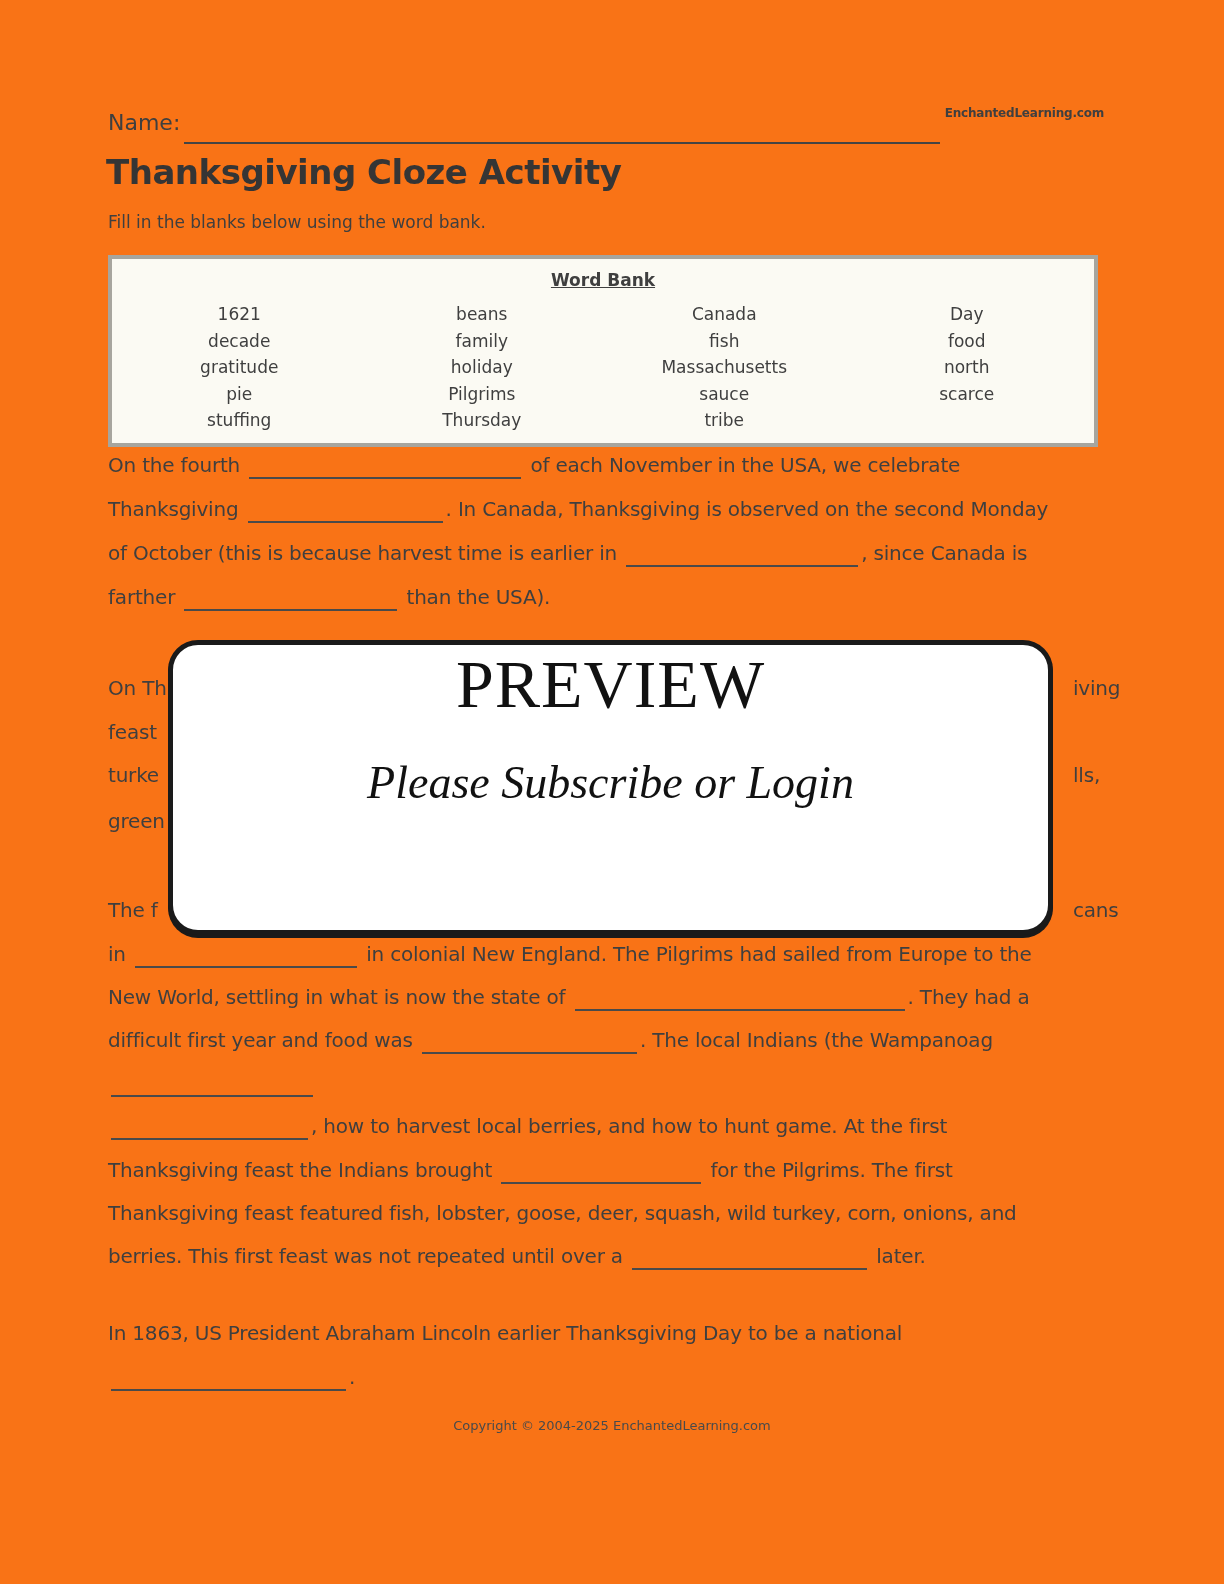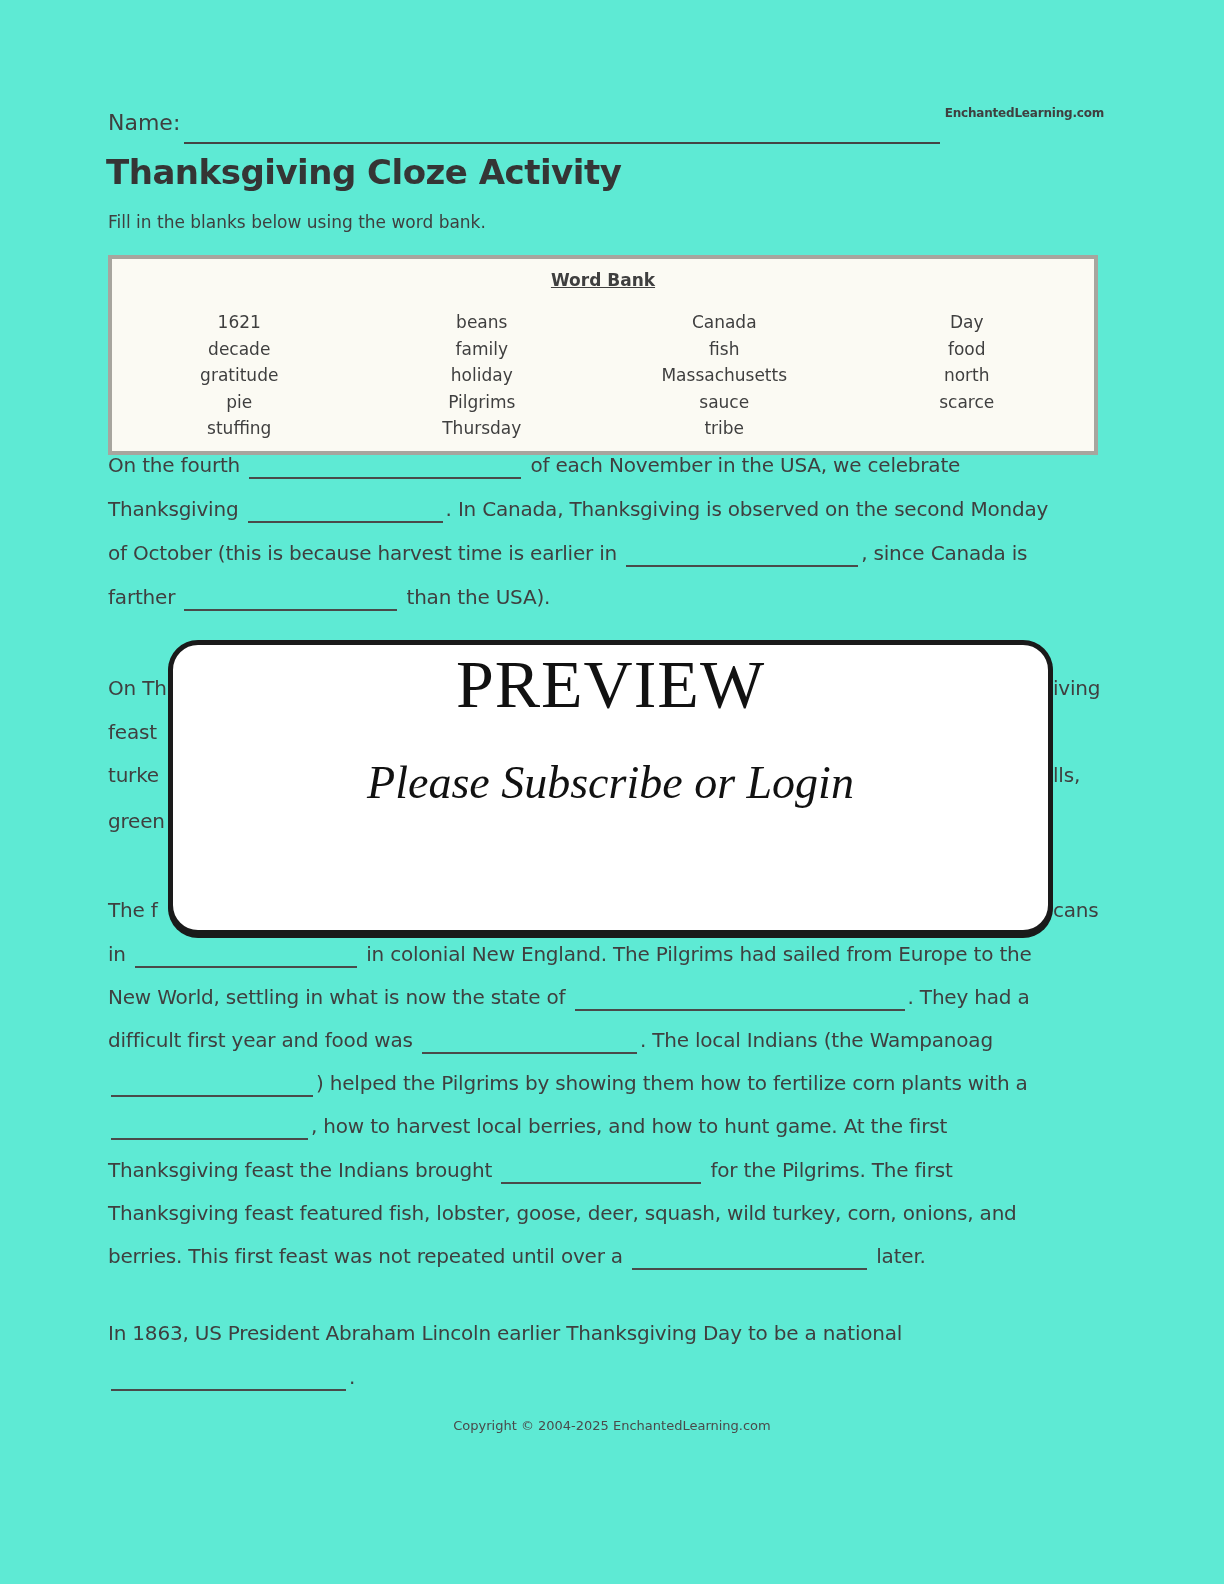--- a/index.html
+++ b/index.html
@@ -1,44 +1,44 @@
 <!DOCTYPE html>
 <html><head>
 <meta charset="utf-8">
 <style>
   html,body{margin:0;padding:0;}
   body{background:#e8e6de;}
   .page{
     position:relative;
     width:1224px;height:1584px;
-    background:#5eead4;
+    background:#f97316;
     font-family:"DejaVu Sans","Liberation Sans",sans-serif;
     color:#3f3f3f;
     overflow:hidden;
     margin:0 auto;
   }
   
   .name-label{position:absolute;left:108px;top:110px;font-size:22px;}
   .name-line{position:absolute;left:184px;top:118px;width:756px;height:24px;border-bottom:2px solid #444;}
   .site-brand{position:absolute;right:120px;top:106px;font-size:12px;font-weight:bold;letter-spacing:-0.2px;}
   .page-title{position:absolute;left:106px;top:152px;margin:0;font-size:34px;font-weight:bold;color:#353535;letter-spacing:-0.5px;}
   .subtitle{position:absolute;left:108px;top:212px;margin:0;font-size:17px;}
   
   .wordbank{
     position:absolute;left:108px;top:255px;width:990px;
     box-sizing:border-box;border:4px solid #a7a59e;background:#fbfaf3;
     padding:11px 6px 9px 6px;
   }
-  .wb-title{text-align:center;font-size:17px;font-weight:bold;text-decoration:underline;margin-bottom:19px;}
+  .wb-title{text-align:center;font-size:17px;font-weight:bold;text-decoration:underline;margin-bottom:11px;}
   .wb-grid{display:grid;grid-template-columns:repeat(4,1fr);}
   .wb-cell{text-align:center;font-size:17px;line-height:26.5px;}
   
   .line{position:absolute;left:108px;white-space:nowrap;font-size:20px;line-height:30px;letter-spacing:-0.2px;z-index:1;}
   .blank{display:inline-block;height:24px;border-bottom:2px solid #4a4a4a;vertical-align:-7px;margin:0 3px;}
-  .fragment{position:absolute;white-space:nowrap;font-size:20px;line-height:30px;letter-spacing:-0.2px;z-index:1;}
+  .fragment{position:absolute;white-space:nowrap;font-size:20px;line-height:30px;letter-spacing:-0.2px;z-index:1;padding-left:20px;}
   
   .preview{
     position:absolute;left:168px;top:640px;width:885px;height:295px;
     box-sizing:border-box;background:#ffffff;
     border:5px solid #1a1a1a;border-radius:30px;
     box-shadow:0 3px 0 #1a1a1a;
     z-index:10;
     display:flex;flex-direction:column;align-items:center;justify-content:flex-start;
   }
   .pv-title{font-family:"Liberation Serif","DejaVu Serif",serif;font-size:68px;color:#111;letter-spacing:1px;}
@@ -90,21 +90,21 @@
       <div class="line" style="top: 538px;"><span>of October (this is because harvest time is earlier in </span><span class="blank" style="width: 232px;"></span><span>, since Canada is</span></div>
       <div class="line" style="top: 582px;"><span>farther </span><span class="blank" style="width: 213px;"></span><span> than the USA).</span></div>
       <div class="line" style="top: 673px;"><span>On Th</span></div>
       <div class="line" style="top: 717px;"><span>feast</span></div>
       <div class="line" style="top: 760px;"><span>turke</span></div>
       <div class="line" style="top: 806px;"><span>green</span></div>
       <div class="line" style="top: 895px;"><span>The f</span></div>
       <div class="line" style="top: 939px;"><span>in </span><span class="blank" style="width: 222px;"></span><span> in colonial New England. The Pilgrims had sailed from Europe to the</span></div>
       <div class="line" style="top: 982px;"><span>New World, settling in what is now the state of </span><span class="blank" style="width: 330px;"></span><span>. They had a</span></div>
       <div class="line" style="top: 1025px;"><span>difficult first year and food was </span><span class="blank" style="width: 215px;"></span><span>. The local Indians (the Wampanoag</span></div>
-      <div class="line" style="top: 1068px;"><span class="blank" style="width: 202px;"></span><span>) helped the Pilgrims by showing them how to fertilize corn plants with a</span></div>
+      <div class="line" style="top: 1068px;"><span class="blank" style="width: 202px;"></span></div>
       <div class="line" style="top: 1111px;"><span class="blank" style="width: 197px;"></span><span>, how to harvest local berries, and how to hunt game. At the first</span></div>
       <div class="line" style="top: 1155px;"><span>Thanksgiving feast the Indians brought </span><span class="blank" style="width: 200px;"></span><span> for the Pilgrims. The first</span></div>
       <div class="line" style="top: 1198px;"><span>Thanksgiving feast featured fish, lobster, goose, deer, squash, wild turkey, corn, onions, and</span></div>
       <div class="line" style="top: 1241px;"><span>berries. This first feast was not repeated until over a </span><span class="blank" style="width: 235px;"></span><span> later.</span></div>
       <div class="line" style="top: 1318px;"><span>In 1863, US President Abraham Lincoln earlier Thanksgiving Day to be a national</span></div>
       <div class="line" style="top: 1362px;"><span class="blank" style="width: 235px;"></span><span>.</span></div>
     </div>
   <div id="fragments">
       <span class="fragment" style="left: 1053px; top: 673px;">iving</span>
       <span class="fragment" style="left: 1053px; top: 760px;">lls,</span>

